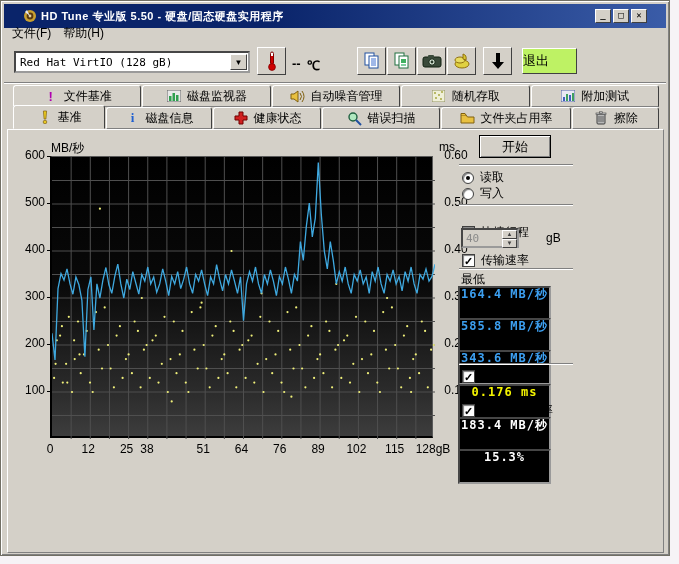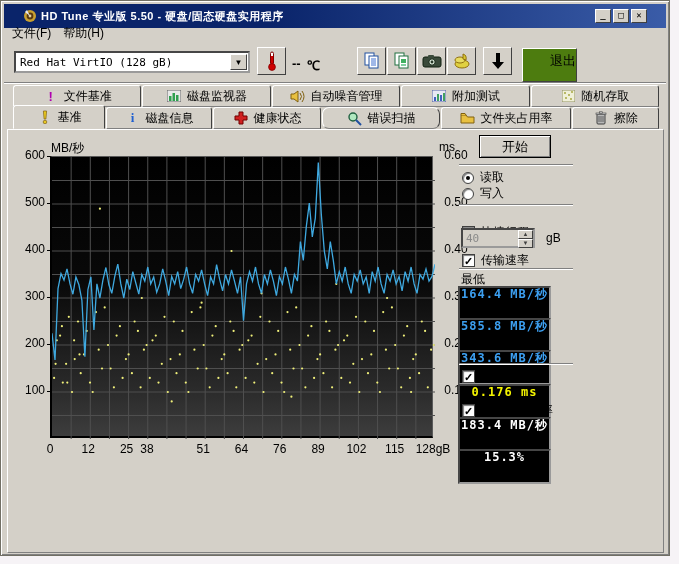--- a/index.html
+++ b/index.html
@@ -24,22 +24,22 @@
   #toolbar { position:absolute; left:3px; top:42px; right:3px; height:39px; }
   #drive-select { position:absolute; left:10px; top:8px; width:236px; height:22px; background:#fff;
                   border:2px inset #9a9a9a; display:flex; align-items:center; }
   #drive-select .txt { font-size:11px; padding-left:4px; flex:1; font-family:"DejaVu Sans Mono",monospace; }
   #drive-select .drop { width:17px; height:16px; margin-right:1px; background:#d4d0c8;
                         border:1px solid; border-color:#fff #404040 #404040 #fff; text-align:center; font-size:8px; line-height:15px; }
   .toolbtn { position:absolute; top:4px; width:29px; height:28px; background:#d4d0c8;
              border:1px solid; border-color:#fff #404040 #404040 #fff; display:flex; align-items:center; justify-content:center; }
   #temp-dash { position:absolute; left:288px; top:13px; font-size:13px; font-weight:bold; }
   #temp-unit { position:absolute; left:303px; top:13px; font-size:13px; font-weight:bold; }
-  #exit-btn { position:absolute; left:518px; top:5px; width:55px; height:34px; background:#4d7c0f;
-              border:1px solid; border-color:#fff #404040 #404040 #fff; font-size:13px; text-align:right; line-height:24px; }
+  #exit-btn { position:absolute; left:518px; top:5px; width:55px; height:26px; background:#bef264;
+              border:1px solid; border-color:#fff #404040 #404040 #fff; font-size:13px; text-align:left; line-height:24px; }
   #tool-sep { position:absolute; left:3px; top:81px; right:3px; height:2px;
               border-top:1px solid #808080; border-bottom:1px solid #fff; }
 
   
   .tabrow { position:absolute; left:12px; right:9px; height:22px; display:flex; }
   #tabrow-top { top:84px; }
   #tabrow-bottom { top:106px; }
   .tab { position:relative; display:flex; align-items:center; justify-content:center; gap:5px;
          background:#d4d0c8; border:1px solid; border-color:#fff #404040 #d4d0c8 #fff;
          border-radius:3px 3px 0 0; font-size:12px; height:22px; margin-right:1px; }
@@ -67,21 +67,21 @@
   #start-btn { position:absolute; left:478px; top:134px; width:72px; height:23px; background:#d4d0c8;
                border:1px solid #000; box-shadow: inset 1px 1px 0 #fff, inset -1px -1px 0 #808080;
                font-size:13px; text-align:center; line-height:21px; }
   .hsep { position:absolute; left:458px; width:114px; height:2px; border-top:1px solid #808080; border-bottom:1px solid #fff; }
   .ctl-row { position:absolute; left:461px; display:flex; align-items:center; gap:6px; font-size:12px; white-space:nowrap; }
   .radio { width:12px; height:12px; border-radius:50%; background:#fff; border:1px solid #404040;
            box-shadow: inset 1px 1px 1px #808080; position:relative; flex:none; }
   .radio.sel:after { content:""; position:absolute; left:3px; top:3px; width:4px; height:4px; border-radius:50%; background:#000; }
   .cbox { width:13px; height:13px; background:#fff; border:1px solid #404040; box-shadow: inset 1px 1px 1px #808080;
           font-size:11px; line-height:12px; text-align:center; font-weight:bold; color:#000; flex:none; }
-  #spinner { position:absolute; left:460px; top:227px; width:74px; height:20px; background:#d4d0c8;
+  #spinner { position:absolute; left:460px; top:227px; width:58px; height:20px; background:#d4d0c8;
              border:2px inset #9a9a9a; display:flex; }
   #spinner .val { flex:1; font-size:11px; color:#8a8a8a; padding:2px 0 0 3px; font-family:"DejaVu Sans Mono",monospace; }
   #spinner .spins { width:15px; display:flex; flex-direction:column; }
   #spinner .spins div { flex:1; background:#d4d0c8; border:1px solid; border-color:#fff #404040 #404040 #fff;
                         font-size:6px; line-height:7px; text-align:center; color:#404040; }
   .stat-label { position:absolute; left:460px; font-size:12px; }
   .lcd { position:absolute; left:457px; width:93px; height:35px; background:#000;
          border:2px inset #9a9a9a; text-align:center; font-family:"DejaVu Sans Mono",monospace;
          font-size:12px; font-weight:bold; line-height:13px; letter-spacing:1px; }
   .lcd.blue { color:#3c9ff0; } .lcd.yellow { color:#f4f400; } .lcd.white { color:#fff; }
@@ -186,43 +186,43 @@
         <span class="ticon">
             <svg width="15" height="13" viewBox="0 0 15 13">
               <path d="M1 4 h3 l4 -3 v11 l-4 -3 h-3 z" fill="#e8c040" stroke="#806010"></path>
               <path d="M10 3 q3 3.5 0 7 M12 1 q4 5.5 0 11" stroke="#806010" fill="none"></path>
             </svg>
           </span>
         <span>自动噪音管理</span>
       </div>
       <div class="tab">
         <span class="ticon">
-            <svg width="14" height="12" viewBox="0 0 14 12">
-              <rect x="0" y="0" width="14" height="12" fill="#e8e8f4" stroke="#5060a0"></rect>
-              <rect x="2" y="7" width="2" height="4" fill="#4060c0"></rect>
-              <rect x="5" y="4" width="2" height="7" fill="#40a060"></rect>
-              <rect x="8" y="5" width="2" height="6" fill="#4060c0"></rect>
-              <rect x="11" y="3" width="2" height="8" fill="#40a060"></rect>
-            </svg>
-          </span>
-        <span>附加测试</span>
-      </div>
-      <div class="tab">
-        <span class="ticon">
             <svg width="13" height="12" viewBox="0 0 13 12">
               <rect x="0" y="0" width="13" height="12" fill="#f0f0d8" stroke="#909060"></rect>
               <circle cx="3" cy="3" r="0.9" fill="#a0a030"></circle>
               <circle cx="7" cy="5" r="0.9" fill="#a0a030"></circle>
               <circle cx="10" cy="2" r="0.9" fill="#a0a030"></circle>
               <circle cx="4" cy="8" r="0.9" fill="#a0a030"></circle>
               <circle cx="9" cy="9" r="0.9" fill="#a0a030"></circle>
             </svg>
           </span>
         <span>随机存取</span>
       </div>
+      <div class="tab">
+        <span class="ticon">
+            <svg width="14" height="12" viewBox="0 0 14 12">
+              <rect x="0" y="0" width="14" height="12" fill="#e8e8f4" stroke="#5060a0"></rect>
+              <rect x="2" y="7" width="2" height="4" fill="#4060c0"></rect>
+              <rect x="5" y="4" width="2" height="7" fill="#40a060"></rect>
+              <rect x="8" y="5" width="2" height="6" fill="#4060c0"></rect>
+              <rect x="11" y="3" width="2" height="8" fill="#40a060"></rect>
+            </svg>
+          </span>
+        <span>附加测试</span>
+      </div>
     </div>
 
     <div id="tabrow-bottom" class="tabrow">
       <div class="tab active" style="width:92px;">
         <span class="ticon">
             <svg width="8" height="14" viewBox="0 0 8 14">
               <circle cx="4" cy="12" r="1.8" fill="#e8c820" stroke="#806010" stroke-width="0.7"></circle>
               <path d="M2.4 1 h3.2 l-0.7 8 h-1.8 z" fill="#e8c820" stroke="#806010" stroke-width="0.7"></path>
             </svg>
           </span>
@@ -233,21 +233,21 @@
         <span>磁盘信息</span>
       </div>
       <div class="tab" style="width:108px;">
         <span class="ticon">
             <svg width="14" height="14" viewBox="0 0 14 14">
               <path d="M5 1 h4 v4 h4 v4 h-4 v4 h-4 v-4 h-4 v-4 h4 z" fill="#d02020" stroke="#700000"></path>
             </svg>
           </span>
         <span>健康状态</span>
       </div>
-      <div class="tab" style="width:118px;border-radius:7px;">
+      <div class="tab" style="width:118px;">
         <span class="ticon">
             <svg width="15" height="15" viewBox="0 0 15 15">
               <circle cx="6" cy="6" r="4" fill="#b0e8c0" stroke="#206040" stroke-width="1.4"></circle>
               <line x1="9" y1="9" x2="14" y2="14" stroke="#2050a0" stroke-width="2"></line>
             </svg>
           </span>
         <span>错误扫描</span>
       </div>
       <div class="tab" style="width:130px;">
         <span class="ticon">

